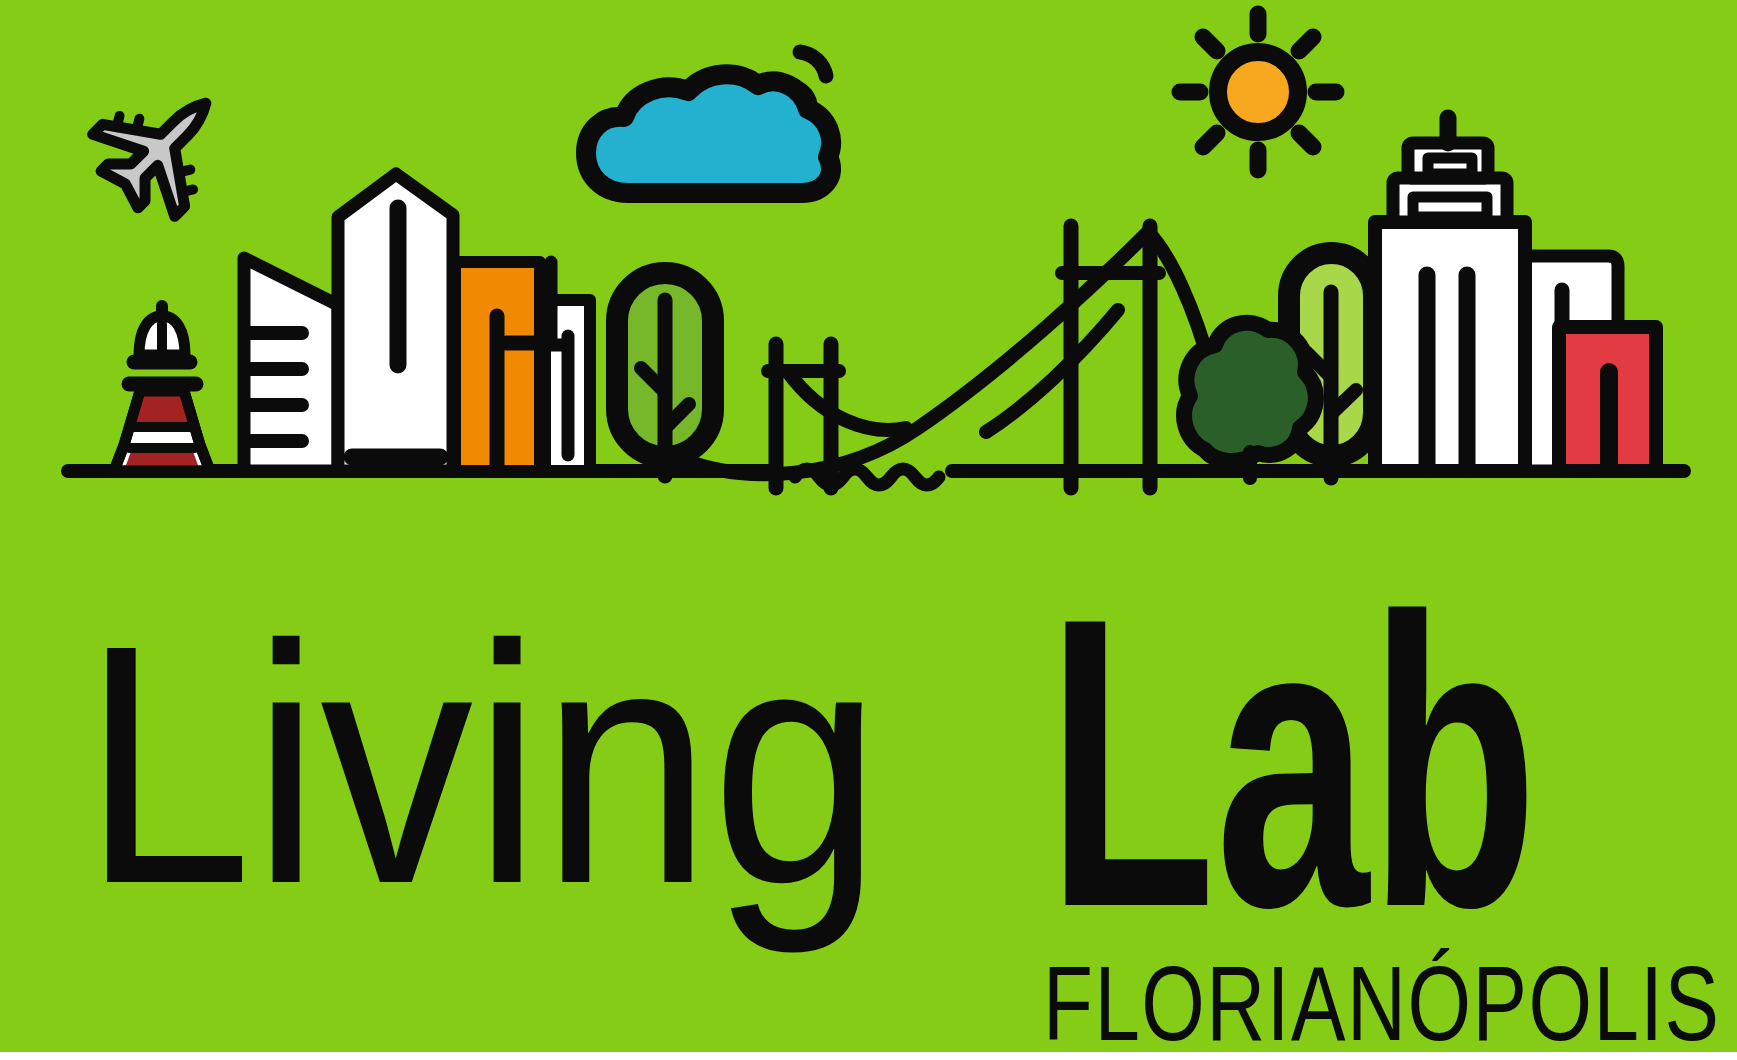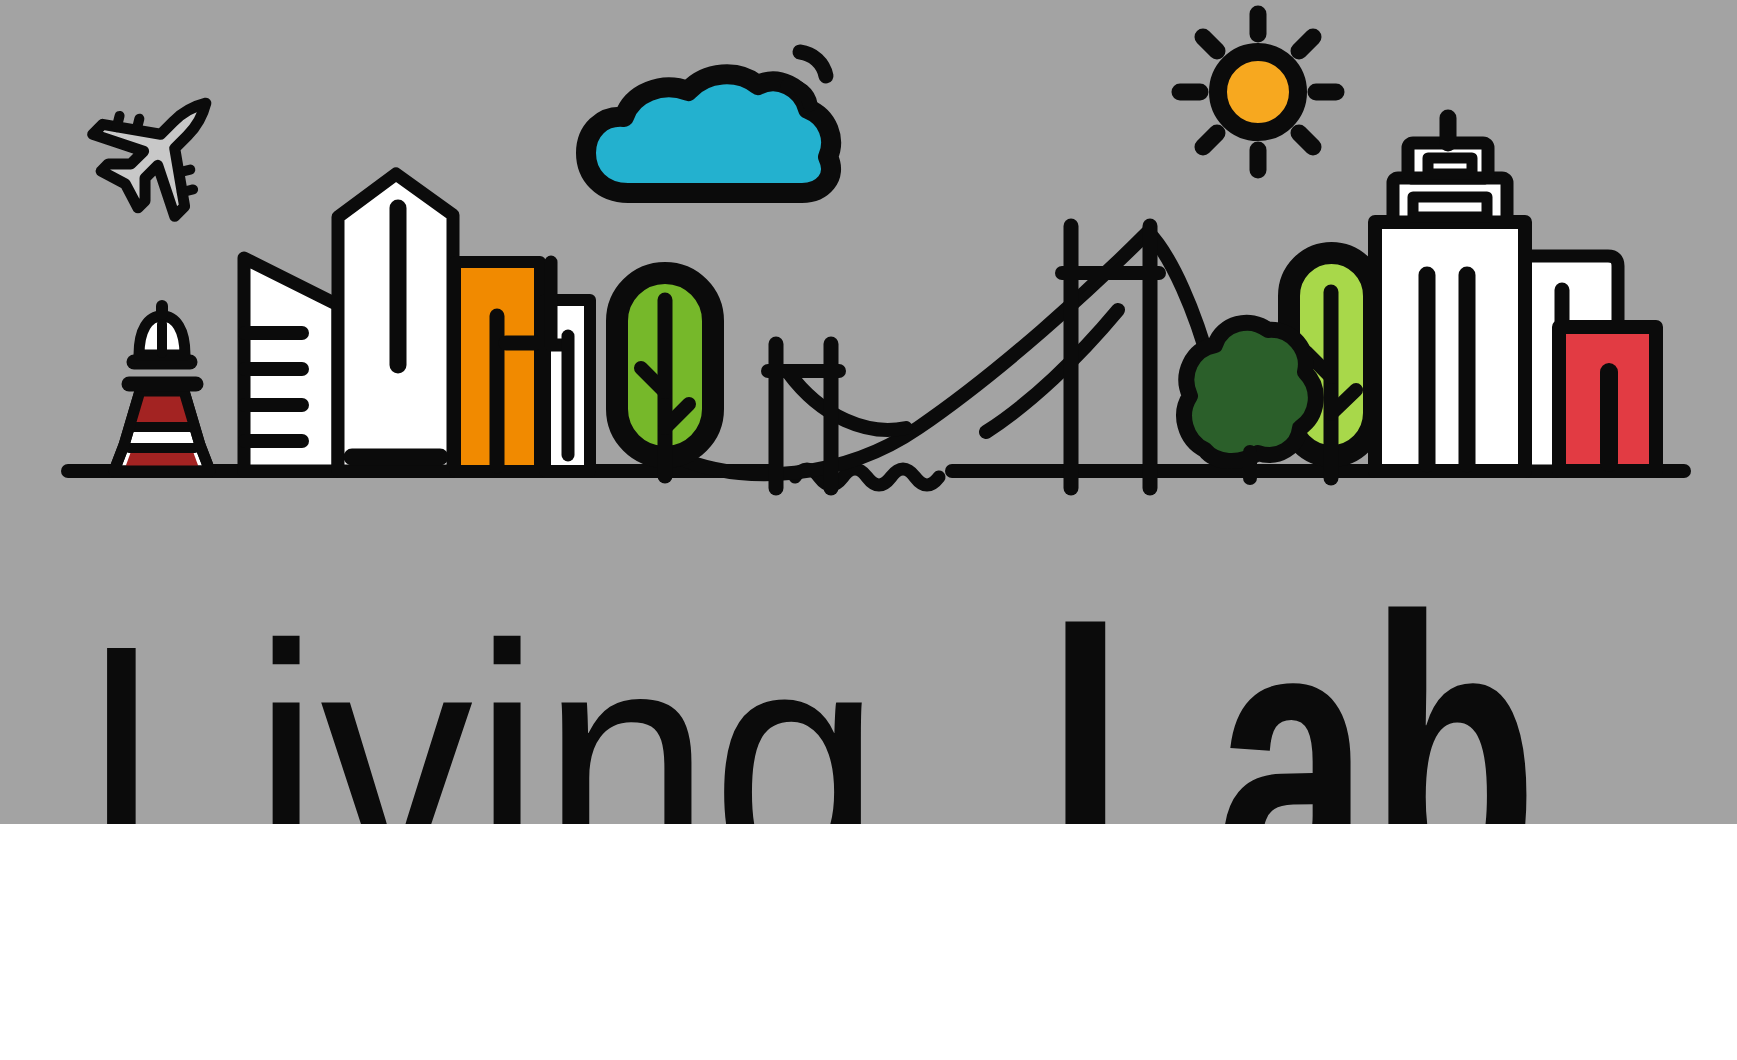--- a/index.html
+++ b/index.html
@@ -1,16 +1,16 @@
 <!DOCTYPE html>
 <html><head>
 <meta charset="utf-8">
 <style>
   html,body{margin:0;padding:0;background:#ffffff;}
-  .stage{position:relative;width:1737px;height:824px;background:#a3a3a3;overflow:hidden;text-decoration:underline;}
+  .stage{position:relative;width:1737px;height:1052px;background:#84cc16;overflow:hidden;text-decoration:underline;}
   svg{position:absolute;left:0;top:0;}
   .ink{stroke:#0b0b0b;stroke-linecap:round;stroke-linejoin:round;}
   .t-living{font-family:"Liberation Sans",sans-serif;font-size:340px;font-weight:400;fill:#0b0b0b;}
   .t-lab{font-family:"Liberation Sans",sans-serif;font-size:412px;font-weight:700;fill:#0b0b0b;}
   .t-city{font-family:"Liberation Sans",sans-serif;font-size:106px;font-weight:400;fill:#0b0b0b;letter-spacing:2px;}
 </style>
 </head>
 <body>
 
 <div class="stage">

